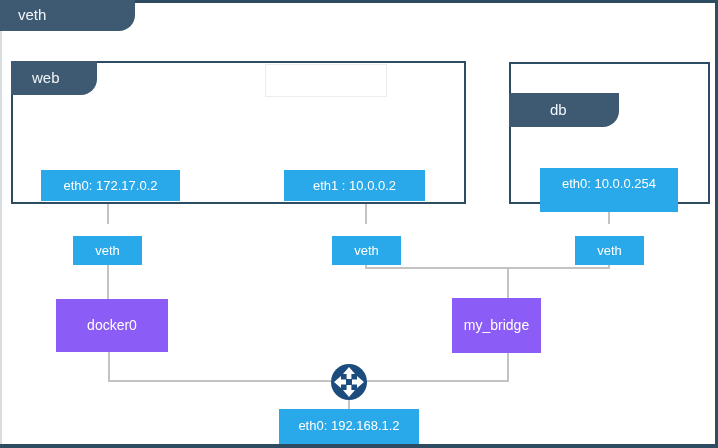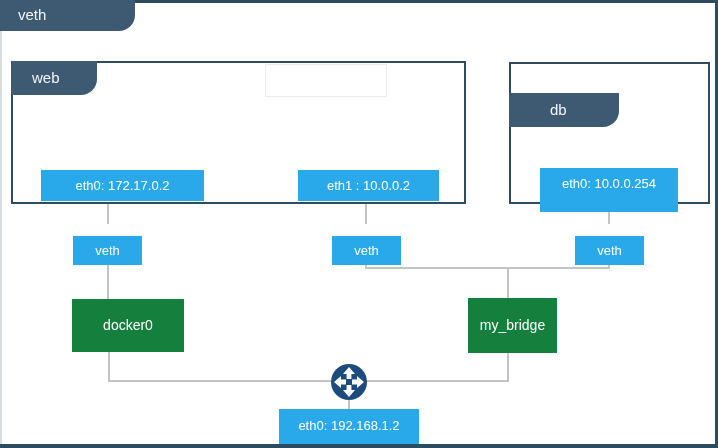--- a/index.html
+++ b/index.html
@@ -29,31 +29,31 @@
   .web-tab { left:11px; top:61px; width:86px; height:34px; line-height:33px; padding-left:21px; }
   .db-tab  { left:509px; top:62px; width:110px; height:34px; line-height:33px; padding-left:41px;margin-top:31px; }
   .ghost-box {
     left:265px; top:64px; width:122px; height:33px;
     background:#ffffff; border:1px solid #ededed; z-index:2;
   }
   .chip {
     background:#29a9e9; color:#ffffff; text-align:center;
     font-size:13px; z-index:3;
   }
-  .eth-web0  { left:41px;  top:170px; width:163px; height:31px; line-height:31px; }
-  .eth-web1  { left:298px; top:170px; width:141px; height:31px; line-height:31px;text-align:center; }
+  .eth-web0  { left:41px;  top:170px; width:139px; height:31px; line-height:31px; }
+  .eth-web1  { left:284px; top:170px; width:141px; height:31px; line-height:31px;text-align:center; }
   .eth-db0   { left:540px; top:168px; width:138px; height:44px; line-height:32px; }
   .eth-host0 { left:279px; top:409px; width:140px; height:38px; line-height:34px; }
   .veth { width:69px; height:29px; line-height:29px; top:236px; }
   .veth-left  { left:73px; }
   .veth-mid   { left:332px; }
   .veth-right { left:575px; }
   .bridge {
-    background:#15803d; color:#ffffff; text-align:center;
-    font-size:14px; z-index:3;margin-left:16px;
+    background:#8b5cf6; color:#ffffff; text-align:center;
+    font-size:14px; z-index:3;
   }
   .bridge-docker0  { left:56px;  top:299px; width:112px; height:53px; line-height:53px; }
   .bridge-mybridge { left:452px; top:298px; width:89px; height:55px; line-height:55px; }
   .line { background:#c3c3c3; z-index:0; }
   .router { left:331px; top:364px; width:36px; height:36px; z-index:3; }
 </style>
 </head>
 <body>
 
 <div id="stage">

